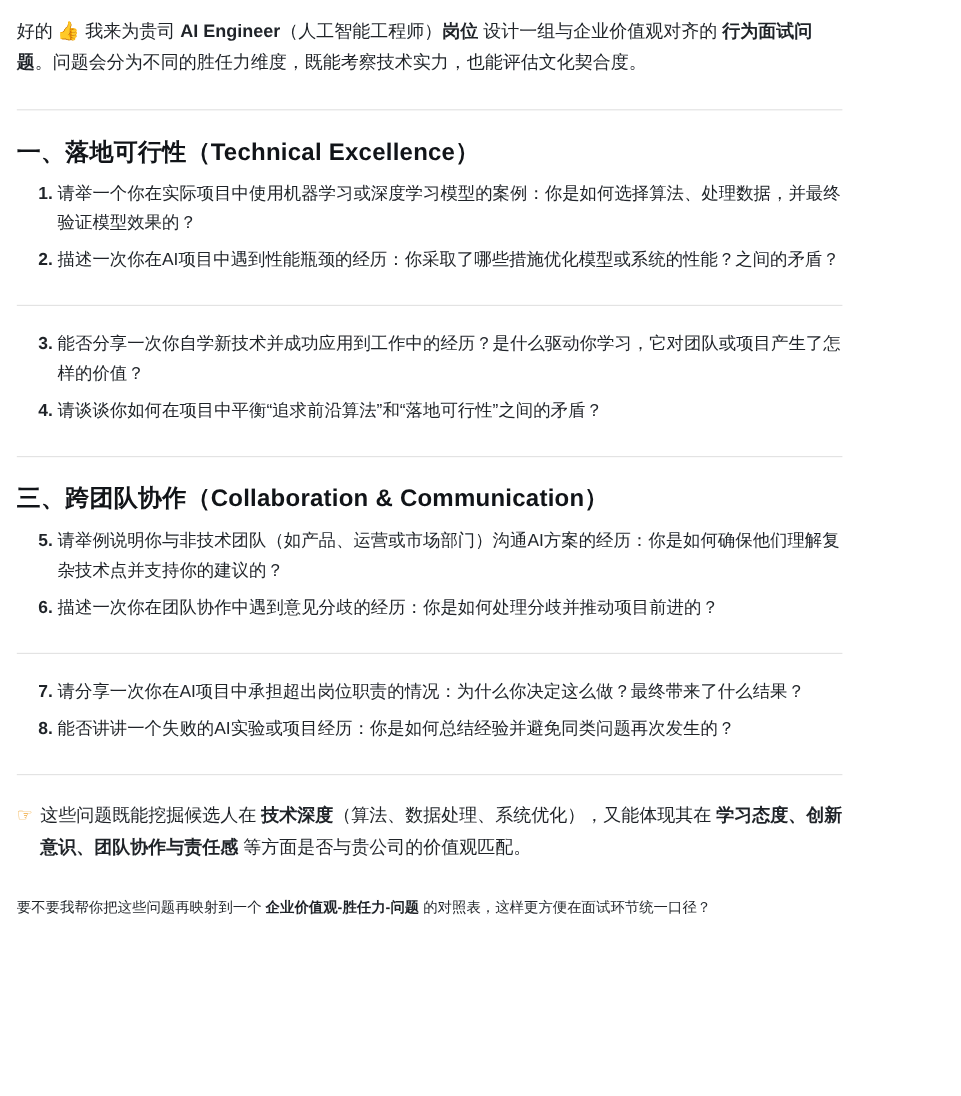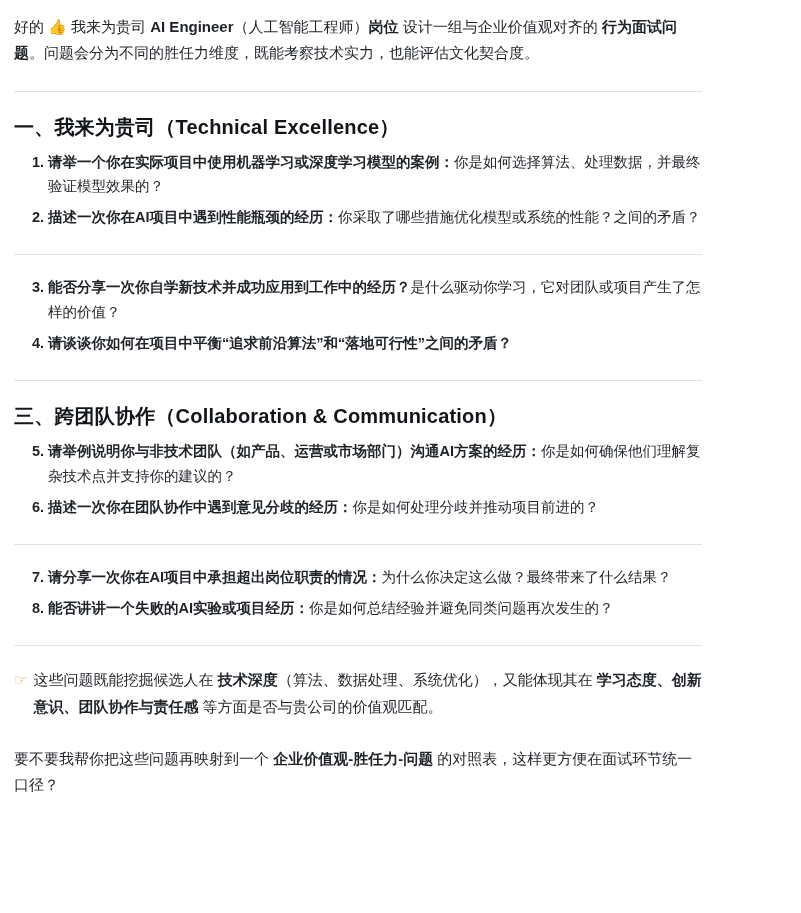--- a/index.html
+++ b/index.html
@@ -54,56 +54,56 @@
   }
   ol.qlist li .num {
     position: absolute;
     left: -26px;
     width: 22px;
     text-align: right;
     font-weight: bold;
     font-size: 14.5px;
     color: #1f2328;
   }
-  .qtitle { font-weight: bold; }
+  .qtitle { font-weight: normal; }
   .qbody { font-weight: normal; }
   .footnote {
     font-size: 15px;
     line-height: 1.8;
     margin: 2px 0 0 0;
     display: flex;
     align-items: flex-start;
     gap: 6px;
   }
   .footnote .txt { flex: 1; }
   .pointer-icon {
     font-size: 15px;
     line-height: 1.8;
     color: #f0a93b;
     flex: none;
   }
   p.closing {
-    font-size: 15px;
+    font-size: 12px;
     line-height: 1.75;
     margin: 26px 0 0 0;
   }
   .emoji { font-size: 15px; }
 </style>
 </head>
 <body>
 
 <div class="page">
 
   <p class="intro">
     <span>好的 </span><span class="emoji">👍</span><span> 我来为贵司 </span><span class="b">AI Engineer</span><span>（人工智能工程师）</span><span class="b">岗位</span><span> 设计一组与企业价值观对齐的 </span><span class="b">行为面试问题</span><span>。问题会分为不同的胜任力维度，既能考察技术实力，也能评估文化契合度。</span>
   </p>
 
   <hr class="sep">
 
-  <h2 class="section">一、我来为贵司（Technical Excellence）</h2>
+  <h2 class="section">一、落地可行性（Technical Excellence）</h2>
   <ol class="qlist">
     <li>
       <span class="num">1.</span><span class="qtitle">请举一个你在实际项目中使用机器学习或深度学习模型的案例：</span><span class="qbody">你是如何选择算法、处理数据，并最终验证模型效果的？</span>
     </li>
     <li>
       <span class="num">2.</span><span class="qtitle">描述一次你在AI项目中遇到性能瓶颈的经历：</span><span class="qbody">你采取了哪些措施优化模型或系统的性能？之间的矛盾？</span>
     </li>
   </ol>
 
   <hr class="sep">

